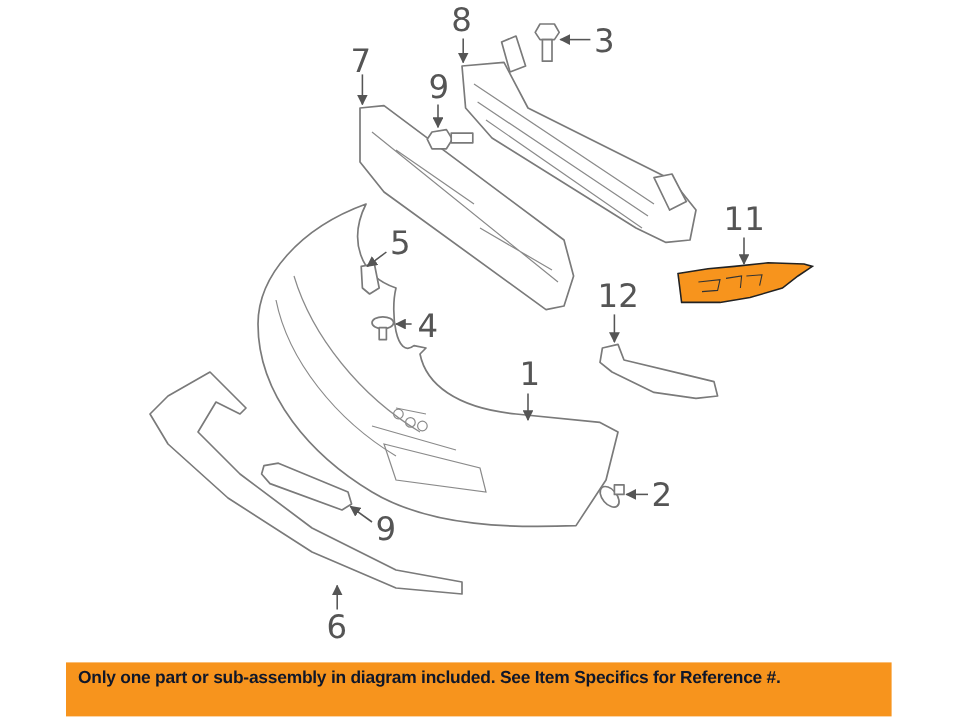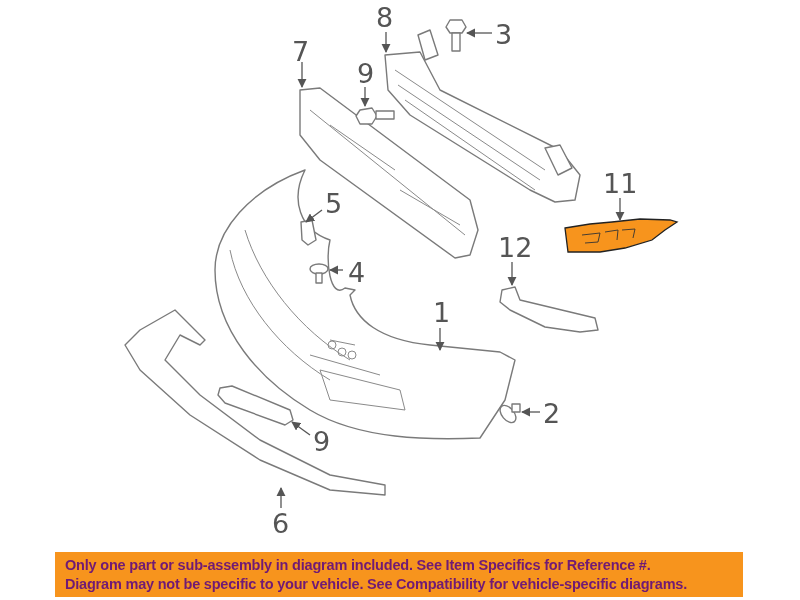--- a/index.html
+++ b/index.html
@@ -1,19 +1,19 @@
 <!DOCTYPE html>
 <html><head>
 <meta charset="utf-8">
 <style>
   html, body { margin: 0; padding: 0; background: #ffffff; }
   body { width: 800px; height: 600px; position: relative; overflow: hidden; font-family: "Liberation Sans", sans-serif; }
   #diagram { position: absolute; left: 0; top: 0; width: 800px; height: 540px; }
   .callout { position: absolute; font-family: "DejaVu Sans", sans-serif; font-size: 27px; color: #555555; line-height: 1; }
-  .banner { position: absolute; left: 55px; top: 552px; width: 688px; height: 45px; background: #f7941d; color: #701a75; font-family: "Liberation Sans", sans-serif; font-weight: bold; font-size: 14.5px; line-height: 19px; padding: 4px 0 0 10px; box-sizing: border-box; letter-spacing: -0.2px; white-space: nowrap; }
+  .banner { position: absolute; left: 55px; top: 552px; width: 688px; height: 45px; background: #f7941d; color: #0f172a; font-family: "Liberation Sans", sans-serif; font-weight: bold; font-size: 14.5px; line-height: 19px; padding: 4px 0 0 10px; box-sizing: border-box; letter-spacing: -0.2px; white-space: nowrap; }
   svg .ln { fill: #ffffff; stroke: #7a7a7a; stroke-width: 1.4; stroke-linejoin: round; }
   svg .dt { fill: none; stroke: #8a8a8a; stroke-width: 1; }
   svg .ar { stroke: #555; stroke-width: 1.3; fill: none; }
 </style>
 </head>
 <body>
 
 <svg id="diagram" viewBox="0 0 800 540" xmlns="http://www.w3.org/2000/svg">
   <defs>
     <marker id="ah" viewBox="0 0 10 10" refX="9" refY="5" markerWidth="7" markerHeight="7" orient="auto-start-reverse">
@@ -105,14 +105,13 @@
 <div class="callout" style="left:325px;top:190px;">5</div>
 <div class="callout" style="left:498px;top:234px;">12</div>
 <div class="callout" style="left:348px;top:259px;">4</div>
 <div class="callout" style="left:433px;top:299px;">1</div>
 <div class="callout" style="left:543px;top:400px;">2</div>
 <div class="callout" style="left:313px;top:428px;">9</div>
 <div class="callout" style="left:272px;top:510px;">6</div>
 
 <div class="banner">
   <div>Only one part or sub-assembly in diagram included. See Item Specifics for Reference #.</div>
-  <div>Diagram may not be specific to your vehicle. See Compatibility for vehicle-specific diagrams.</div>
 </div>
 
 </body></html>

